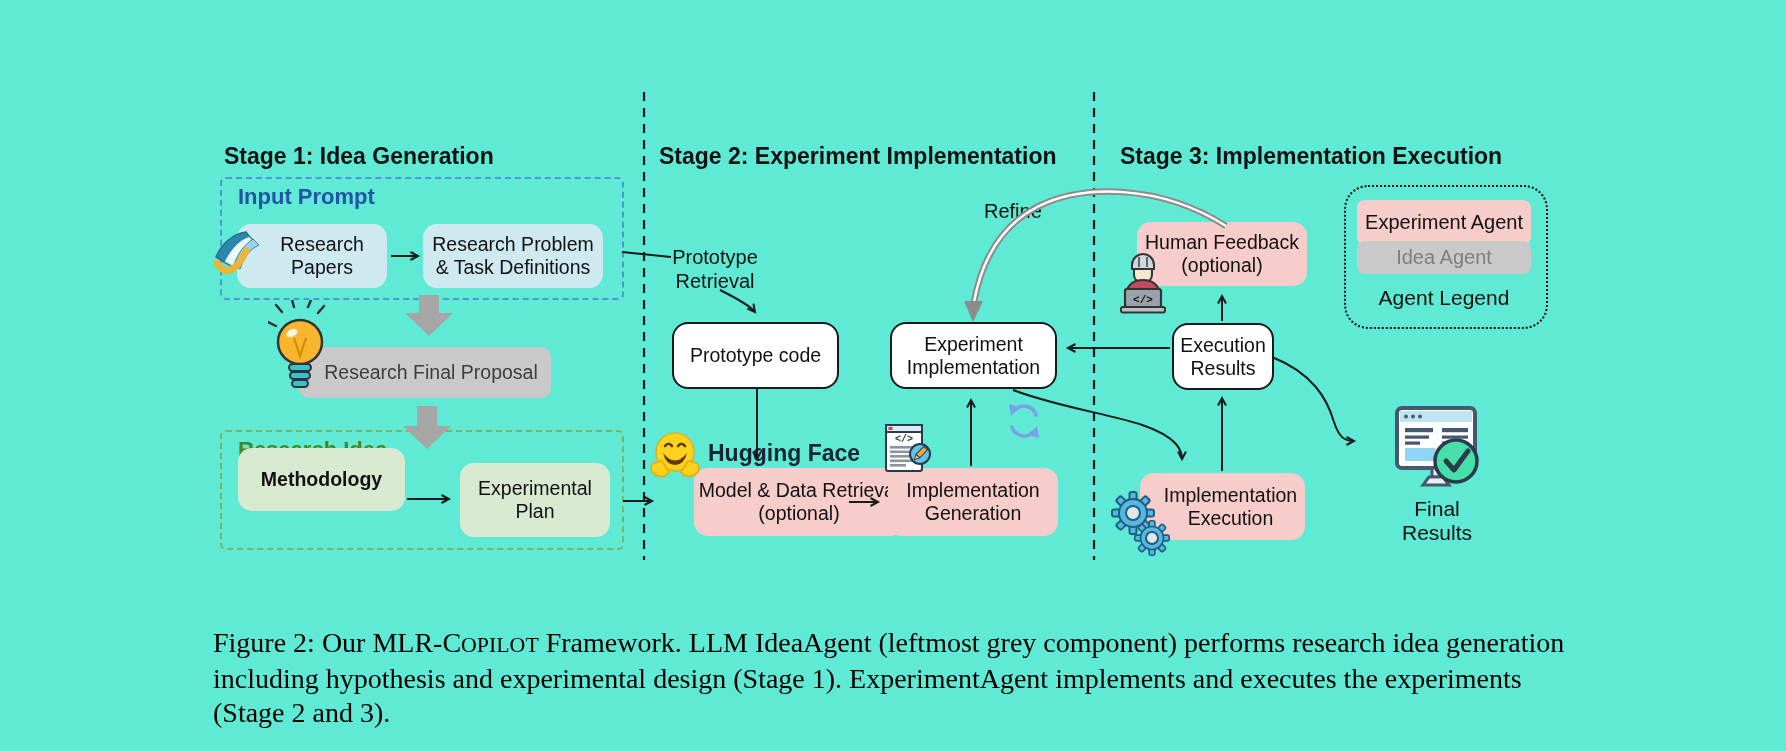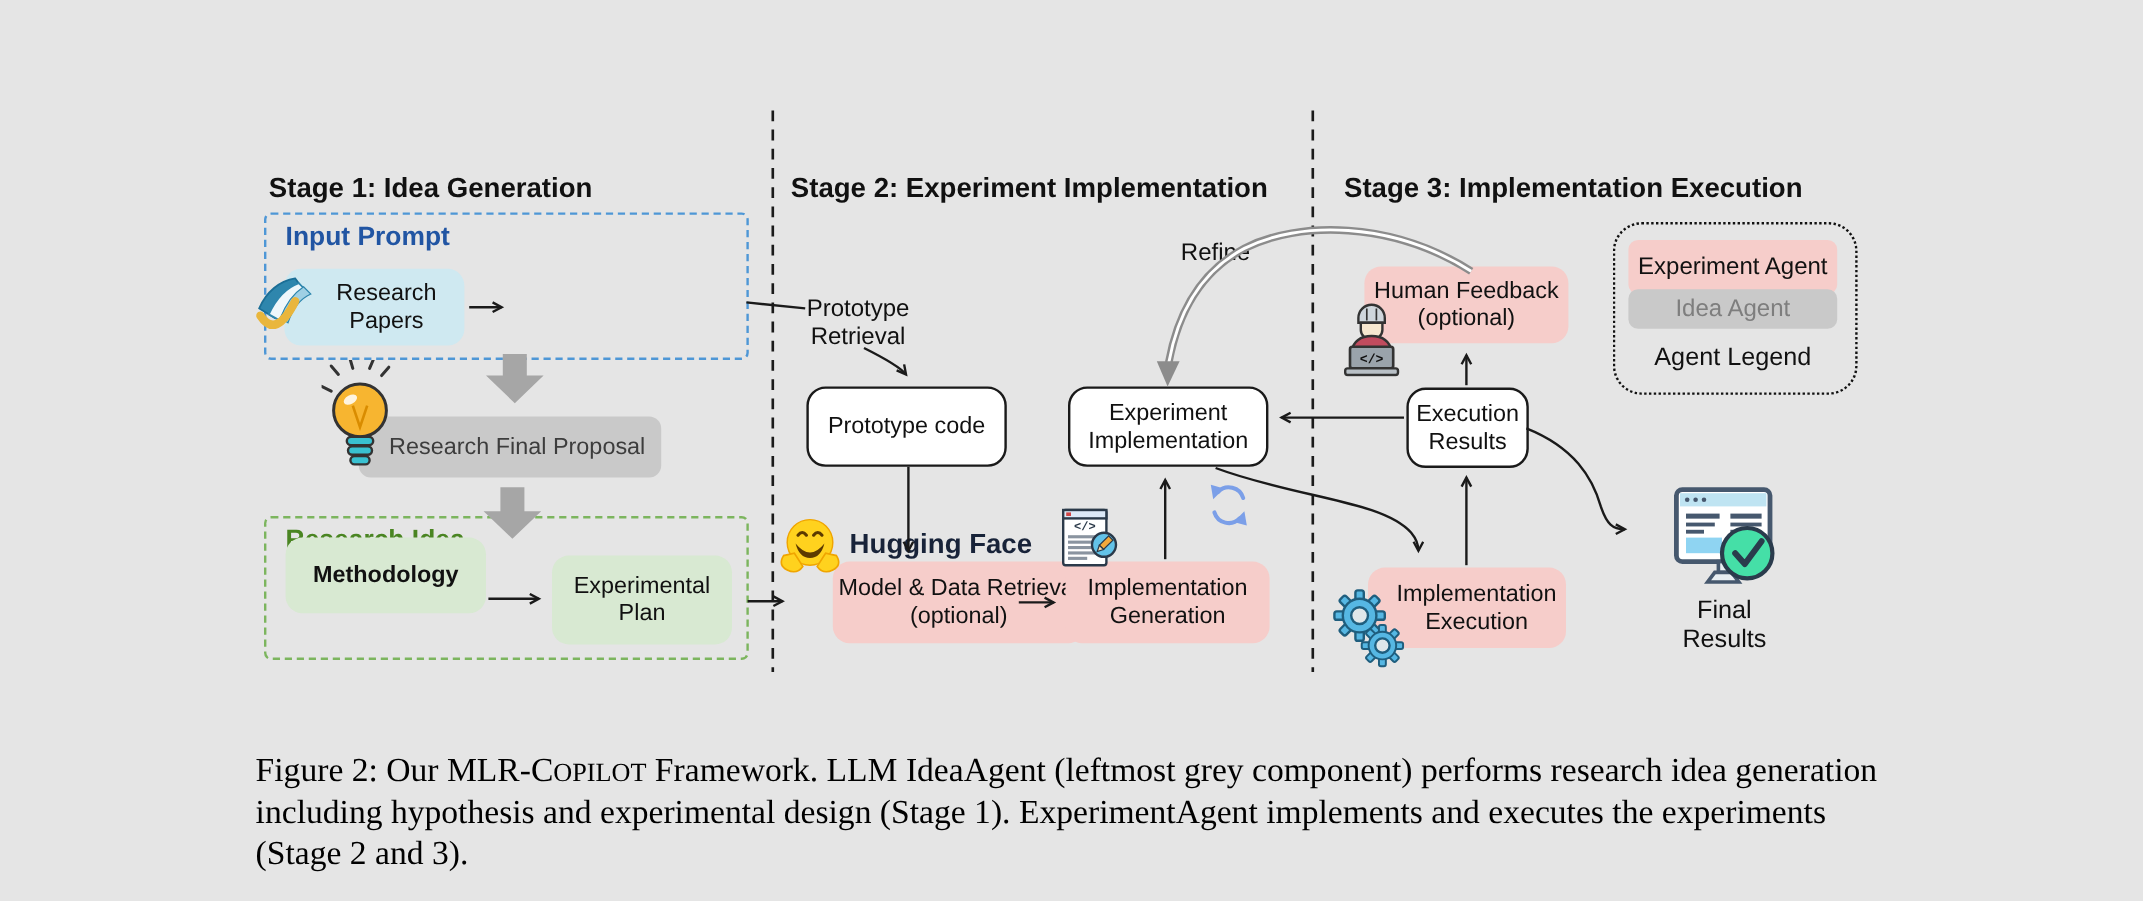--- a/index.html
+++ b/index.html
@@ -1,16 +1,16 @@
 <!DOCTYPE html>
 <html><head>
 <meta charset="utf-8">
 <style>
   html,body{margin:0;padding:0;background:#fff;}
-  .canvas{position:relative;width:1786px;height:751px;background:#e5e5e5;overflow:hidden;
+  .canvas{position:relative;width:1786px;height:751px;background:#5eead4;overflow:hidden;
           font-family:"Liberation Sans",sans-serif;color:#111;}
   .abs{position:absolute;}
   .stage-title{font-size:23px;font-weight:bold;color:#111;white-space:nowrap;z-index:2;}
   .dash-box{border-radius:6px;z-index:1;}
   .dash-blue{border:2.5px dashed #4e97d6;}
   .dash-green{border:2.5px dashed #7cb55e;}
   .group-label{font-size:22px;font-weight:bold;z-index:2;white-space:nowrap;}
   .lbl-blue{color:#2155a3;}
   .lbl-green{color:#4a8522;}
   .node{display:flex;align-items:center;justify-content:center;text-align:center;
@@ -40,20 +40,21 @@
 <div class="canvas">
 
   <div class="abs stage-title" style="left:224px;top:143px;">Stage 1: Idea Generation</div>
   <div class="abs stage-title" style="left:659px;top:143px;">Stage 2: Experiment Implementation</div>
   <div class="abs stage-title" style="left:1120px;top:143px;">Stage 3: Implementation Execution</div>
 
   <div class="abs dash-box dash-blue" style="left:220px;top:177px;width:400px;height:119px;"></div>
   <div class="abs group-label lbl-blue" style="left:238px;top:184px;">Input Prompt</div>
 
   <div class="abs node fill-blue" style="left:237px;top:224px;width:150px;height:64px;padding-left:24px;">Research Papers</div>
+  <div class="abs node fill-blue" style="left:423px;top:224px;width:180px;height:64px;">Research Problem &amp; Task Definitions</div>
 
   <span class="abs icon" style="left:208px;top:226px;">
     <svg width="74" height="64" viewBox="0 0 74 64">
       <path d="M38,6 C25,8 14,17 8,31 L21,39 C27,26 33,18 44,14 Z" fill="#2e86ad" stroke="#1b6e96" stroke-width="1.5"></path>
       <path d="M41,10 C30,14 22,23 16,36 L25,41 C30,29 36,21 47,16 Z" fill="#eef7fb" stroke="#2e86ad" stroke-width="1.5"></path>
       <path d="M45,13 C36,19 30,27 26,39 L32,43 C36,31 42,23 51,19 Z" fill="#9fd0e4" stroke="#2e86ad" stroke-width="1"></path>
       <path d="M9,37 Q22,57 38,25" stroke="#e9b63c" stroke-width="7" fill="none" stroke-linecap="round"></path>
     </svg>
   </span>
 

